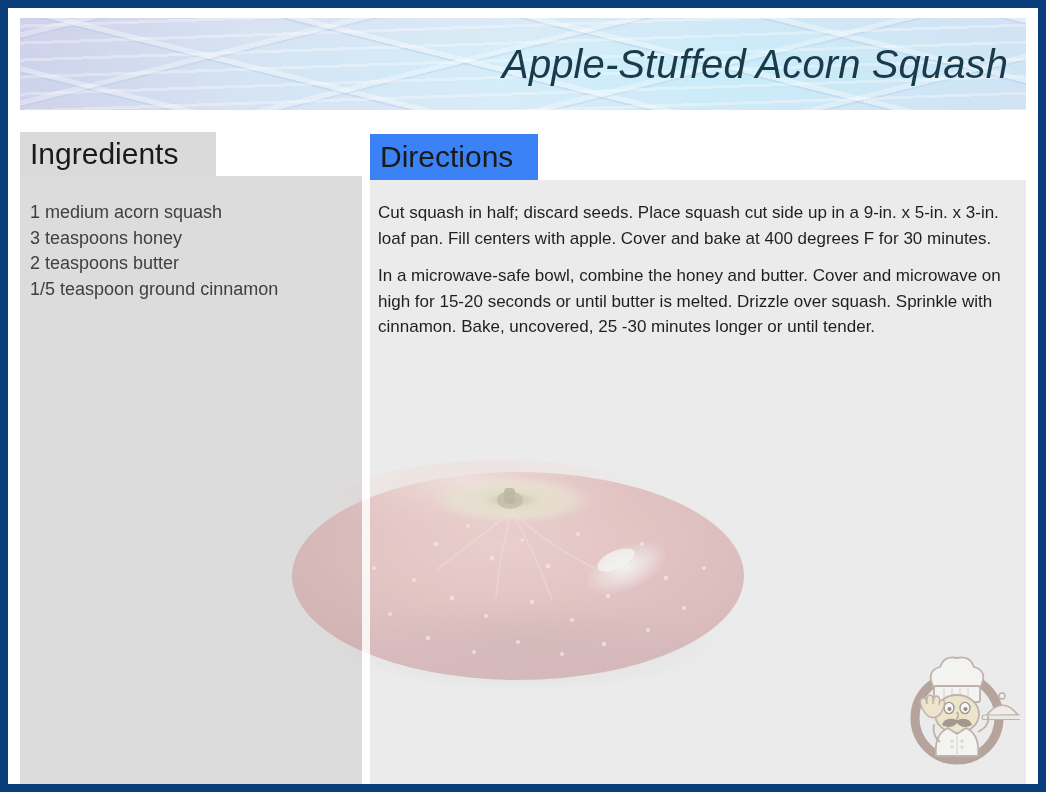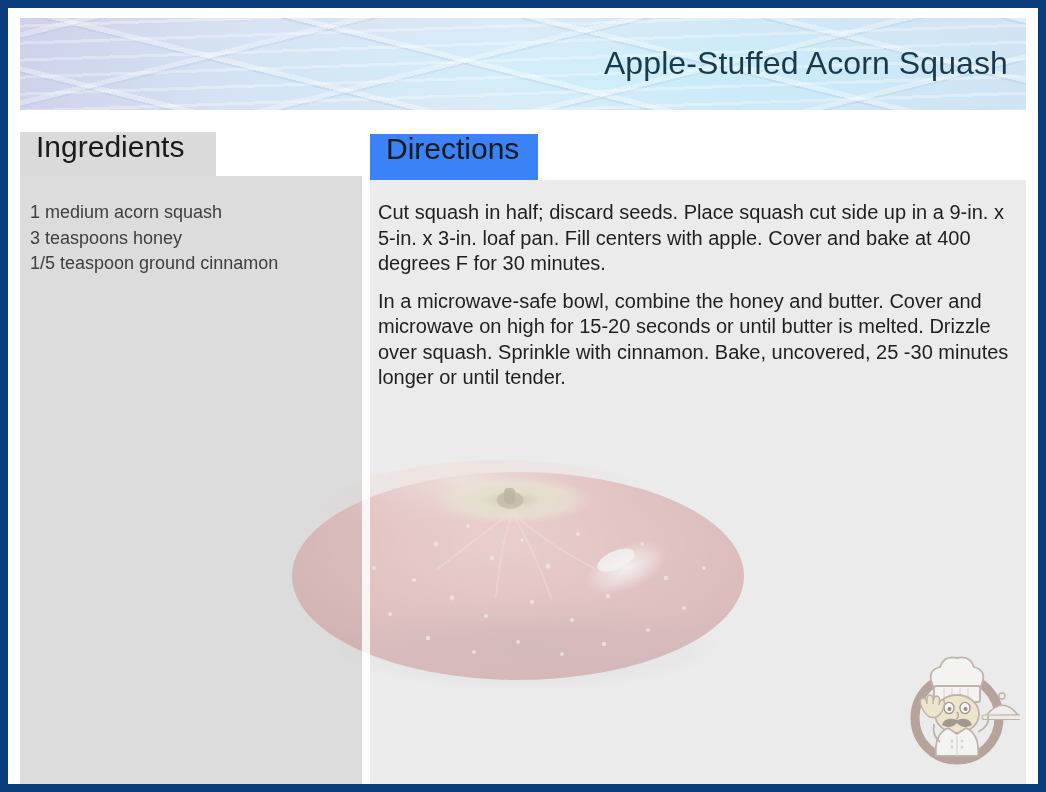--- a/index.html
+++ b/index.html
@@ -78,33 +78,35 @@
       178deg,
       rgba(255,255,255,0) 0px,
       rgba(255,255,255,0) 14px,
       rgba(255,255,255,0.30) 14px,
       rgba(255,255,255,0.30) 17px);
   }
   #title-text {
     position: absolute;
     right: 18px;  top: 50%;
     transform: translateY(-50%);
-    font-size: 32px;
+    font-size: 40px;
     line-height: 1.05;
     color: #173a4d;
     white-space: nowrap;
     letter-spacing: 0.1px;
+    font-style: italic;
   }
 
   
   .panel-tab {
     position: absolute;
     background: #dadada;
     display: flex;
-    padding-left: 16px;
+    align-items: center;
+    padding-left: 10px;
   }
   .panel-tab .tab-label {
     font-size: 30px;
     color: #1a1a1a;
     line-height: 1;
   }
   .panel-body {
     position: absolute;
     background: #dcdcdc;
   }
@@ -122,21 +124,21 @@
     z-index: 6;
   }
 
   
   #directions-tab   { left: 362px; top: 126px; width: 168px; height: 46px; background:#3b82f6; }
   #directions-body  { left: 362px; top: 172px; width: 656px; height: 604px; background:#ebebeb; }
   #directions-text {
     position: absolute;
     left: 370px;  top: 192px;
     width: 646px;
-    font-size: 20px;
+    font-size: 17px;
     line-height: 25.5px;
     color: #1f1f1f;
     z-index: 6;
   }
   #directions-text p { margin: 0; }
   #directions-text p + p { margin-top: 12px; }
 
   
   #apple-photo {
     position: absolute;
@@ -262,20 +264,21 @@
       </svg>
     </div>
 
     <div class="panel-tab" id="ingredients-tab">
       <span class="tab-label">Ingredients</span>
     </div>
     <div class="panel-body" id="ingredients-body"></div>
     <div id="ingredients-list">
       <div>1 medium acorn squash</div>
       <div>3 teaspoons honey</div>
+      <div>2 teaspoons butter</div>
       <div>1/5 teaspoon ground cinnamon</div>
     </div>
 
     <div class="panel-tab" id="directions-tab">
       <span class="tab-label">Directions</span>
     </div>
     <div class="panel-body" id="directions-body"></div>
     <div id="directions-text">
       <p>Cut squash in half; discard seeds. Place squash cut side up in a 9-in. x 5-in. x 3-in. loaf pan. Fill centers with apple. Cover and bake at 400 degrees F for 30 minutes.</p>
       <p>In a microwave-safe bowl, combine the honey and butter. Cover and microwave on high for 15-20 seconds or until butter is melted. Drizzle over squash. Sprinkle with cinnamon. Bake, uncovered, 25 -30 minutes longer or until tender.</p>

